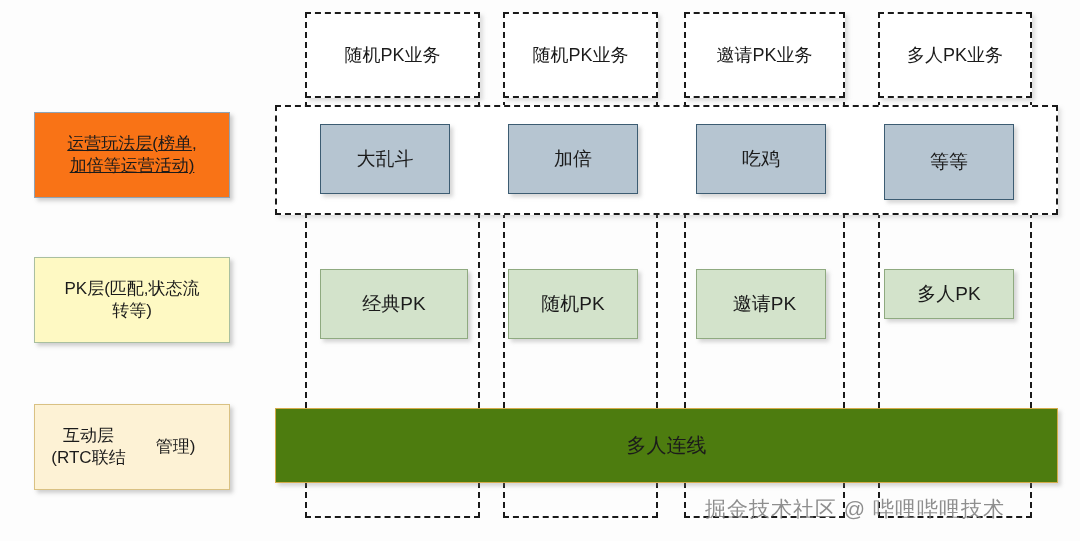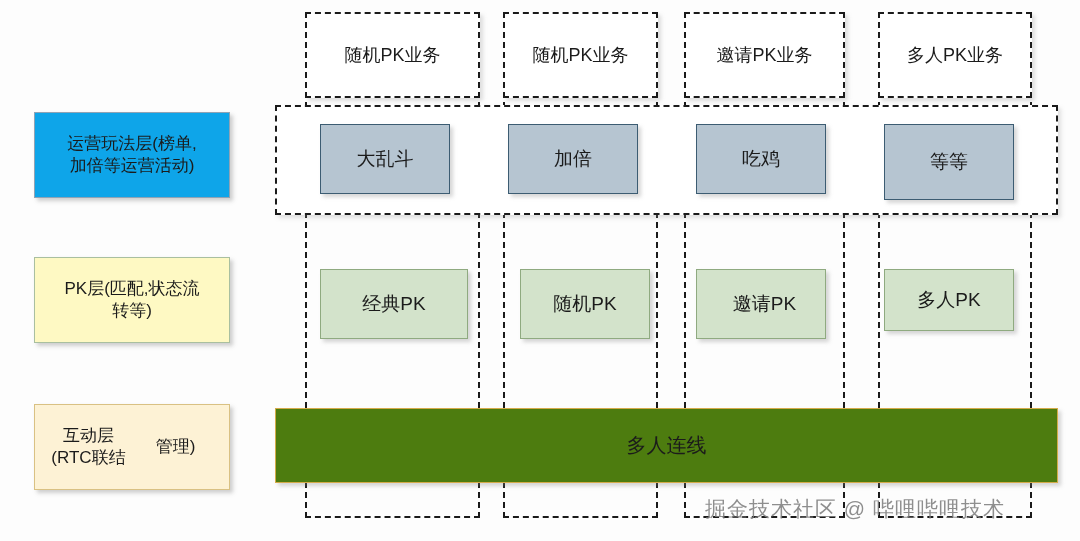--- a/index.html
+++ b/index.html
@@ -37,22 +37,23 @@
     border-style: solid;
     box-shadow: 3px 3px 4px rgba(120,120,120,0.35);
     font-size: 17px;
     padding: 4px 10px;
   }
   .layer-label .txt {
     display: block;
     width: 100%;
   }
   .layer-ops {
-    background: #0ea5e9;
+    background: #f97316;
     border-color: #8fa3b5;
+    text-decoration: underline;
   }
   .layer-pk {
     background: #fef9c3;
     border-color: #a9bfa0;
   }
   .layer-rtc {
     background: #fdf2d5;
     border-color: #d9c183;
   }
   .label-line-1 { display:block; }
@@ -168,27 +169,27 @@
   <div class="node card card-ops" style="left:696px; top:124px; width:130px; height:70px;">
     <span>吃鸡</span>
   </div>
   <div class="node card card-ops" style="left:884px; top:124px; width:130px; height:76px;">
     <span>等等</span>
   </div>
 
   <div class="node card card-pk" style="left:320px; top:269px; width:148px; height:70px;">
     <span>经典PK</span>
   </div>
-  <div class="node card card-pk" style="left:508px; top:269px; width:130px; height:70px;margin-left:12px;">
+  <div class="node card card-pk" style="left:508px; top:269px; width:130px; height:70px;">
     <span>随机PK</span>
   </div>
   <div class="node card card-pk" style="left:696px; top:269px; width:130px; height:70px;padding-left:7px;">
     <span>邀请PK</span>
   </div>
-  <div class="node card card-pk" style="left:884px; top:269px; width:130px; height:62px;">
+  <div class="node card card-pk" style="left:884px; top:269px; width:130px; height:50px;">
     <span>多人PK</span>
   </div>
 
   <div class="node card card-rtc" style="left:275px; top:408px; width:783px; height:75px;">
     <span>多人连线</span>
   </div>
 
   <div class="watermark" style="left:705px; top:495px;">掘金技术社区 @ 哔哩哔哩技术</div>
 
 </div>

